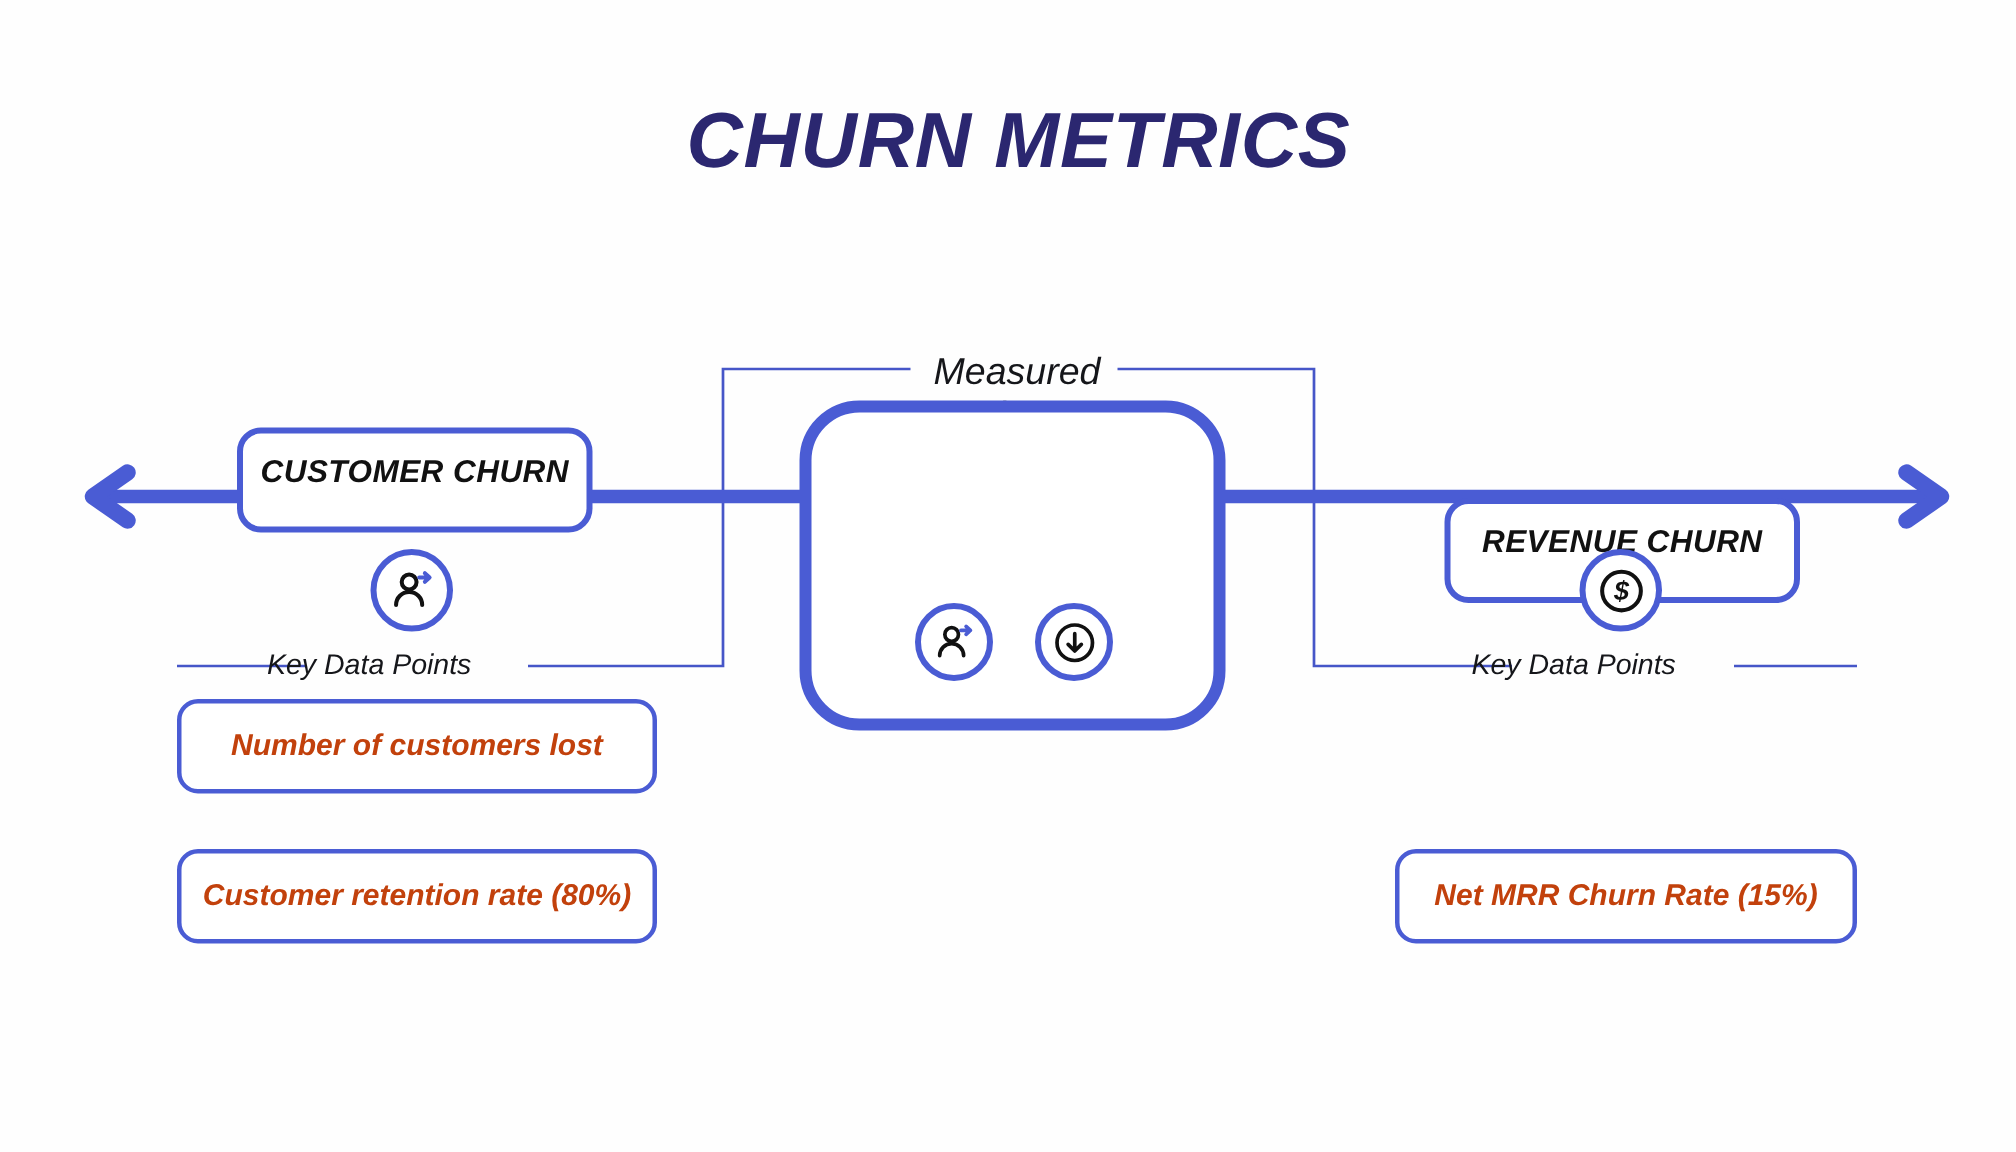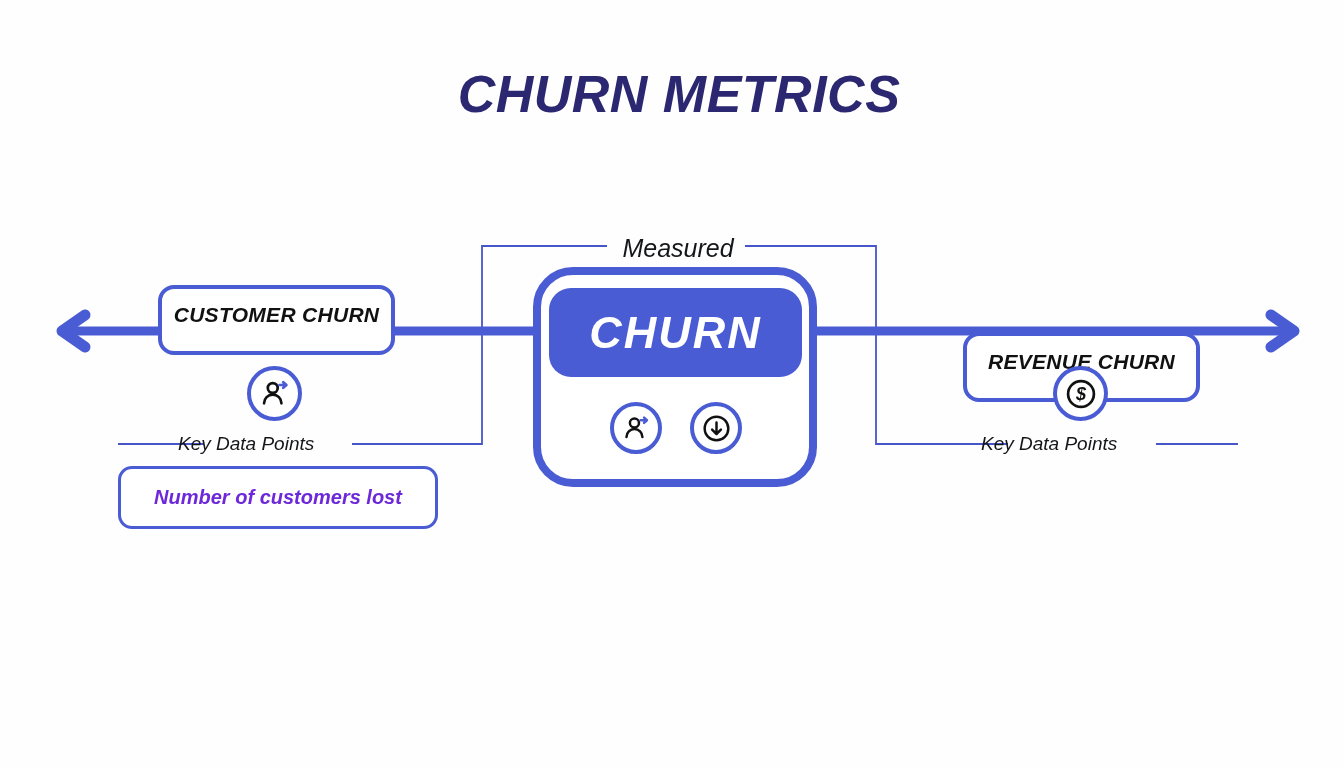--- a/index.html
+++ b/index.html
@@ -57,21 +57,21 @@
     position:absolute; top:433px; width:200px; 
     font-size:19px; color:var(--ink);
   }
   .kdp-label.left  { left:178px; }
   .kdp-label.right { left:981px; }
 
   .data-box {
     position:absolute; height:63px; box-sizing:border-box; background:#fff;
     border:3px solid var(--accent); border-radius:14px;
     display:flex; align-items:center; justify-content:center;
-    font-size:20px; font-weight:bold; color:#6d28d9; text-align:right;
+    font-size:20px; font-weight:bold; color:#c2410c; text-align:right;
   }
   .data-box.l1 { left:118px; top:466px; width:320px; }
   .data-box.l2 { left:118px; top:566px; width:320px; }
   .data-box.r1 { left:930px; top:466px; width:308px; }
   .data-box.r2 { left:930px; top:566px; width:308px; }
 </style>
 </head>
 <body>
 
 <div class="canvas">
@@ -103,36 +103,39 @@
     <svg width="36" height="36" viewBox="0 0 24 24" fill="none">
       <circle cx="10.5" cy="8" r="3.3" stroke="#111" stroke-width="1.8"></circle>
       <path d="M4.7 18.2 A5.8 5.8 0 0 1 16.3 18.2" stroke="#111" stroke-width="1.8" stroke-linecap="round"></path>
       <path d="M15 6 h4.4 M17.5 4.1 L19.6 6 L17.5 7.9" stroke="#4a5cd4" stroke-width="1.8" stroke-linecap="round" stroke-linejoin="round"></path>
     </svg>
   </div>
   <div class="kdp-label left">Key Data Points</div>
   <div class="data-box l1">
     <span>Number of customers lost</span>
   </div>
+  <div class="data-box l2">
+    <span>Customer retention rate (80%)</span>
+  </div>
 
   <div class="header-box right">
     <span>REVENUE CHURN</span>
   </div>
   <div class="icon-circle branch icon-right">
     <svg width="36" height="36" viewBox="0 0 24 24" fill="none">
       <circle cx="12" cy="12" r="8.6" stroke="#111" stroke-width="1.8"></circle>
       <text x="12" y="16.2" text-anchor="middle" font-family="Liberation Sans, sans-serif" font-size="12" font-weight="bold" fill="#111">$</text>
     </svg>
   </div>
   <div class="kdp-label right">Key Data Points</div>
+  <div class="data-box r2">
+    <span>Net MRR Churn Rate (15%)</span>
+  </div>
 
   <div class="center-box"></div>
-  <div class="churn-pill">
-    <span>CHURN</span>
-  </div>
   <div class="icon-circle small icon-cen-1">
     <svg width="33" height="33" viewBox="0 0 24 24" fill="none">
       <circle cx="10.5" cy="8" r="3.3" stroke="#111" stroke-width="1.8"></circle>
       <path d="M4.7 18.2 A5.8 5.8 0 0 1 16.3 18.2" stroke="#111" stroke-width="1.8" stroke-linecap="round"></path>
       <path d="M15 6 h4.4 M17.5 4.1 L19.6 6 L17.5 7.9" stroke="#4a5cd4" stroke-width="1.8" stroke-linecap="round" stroke-linejoin="round"></path>
     </svg>
   </div>
   <div class="icon-circle small icon-cen-2">
     <svg width="33" height="33" viewBox="0 0 24 24" fill="none">
       <circle cx="12" cy="12" r="8.6" stroke="#111" stroke-width="1.8"></circle>

